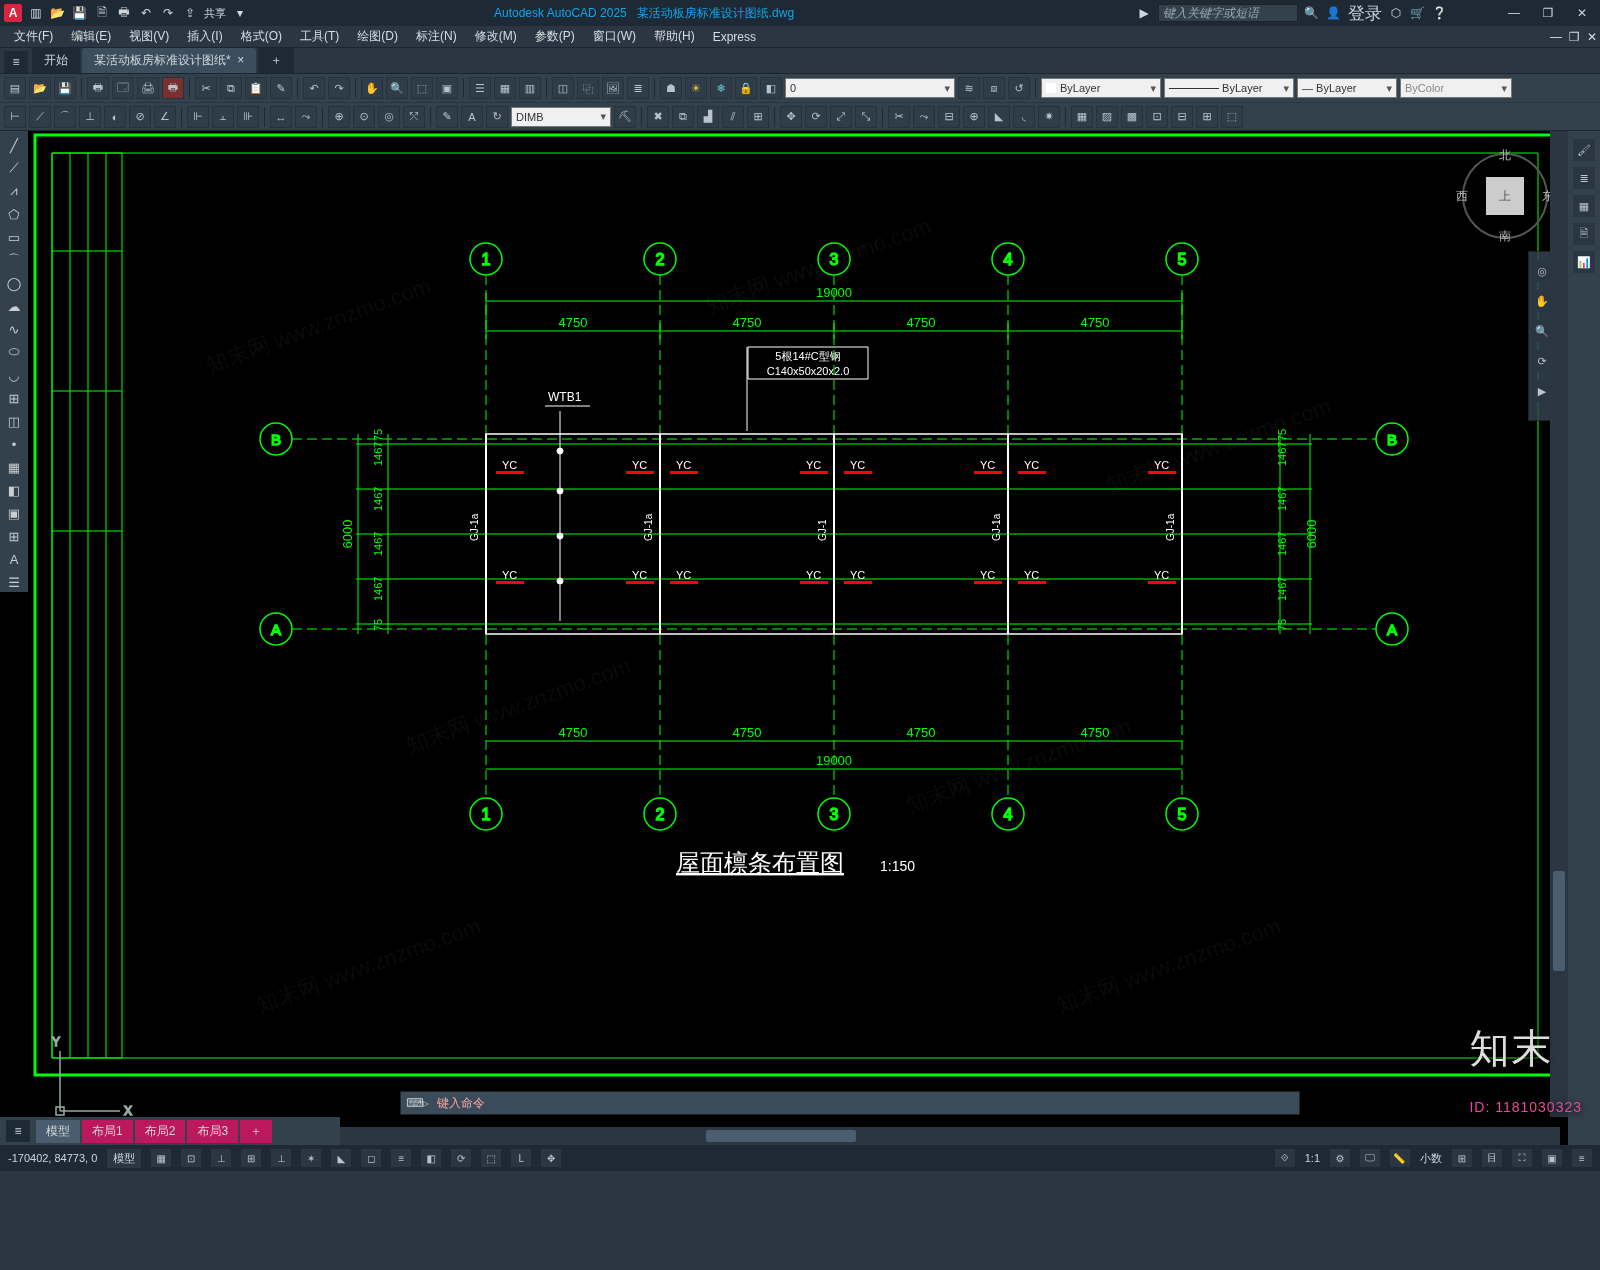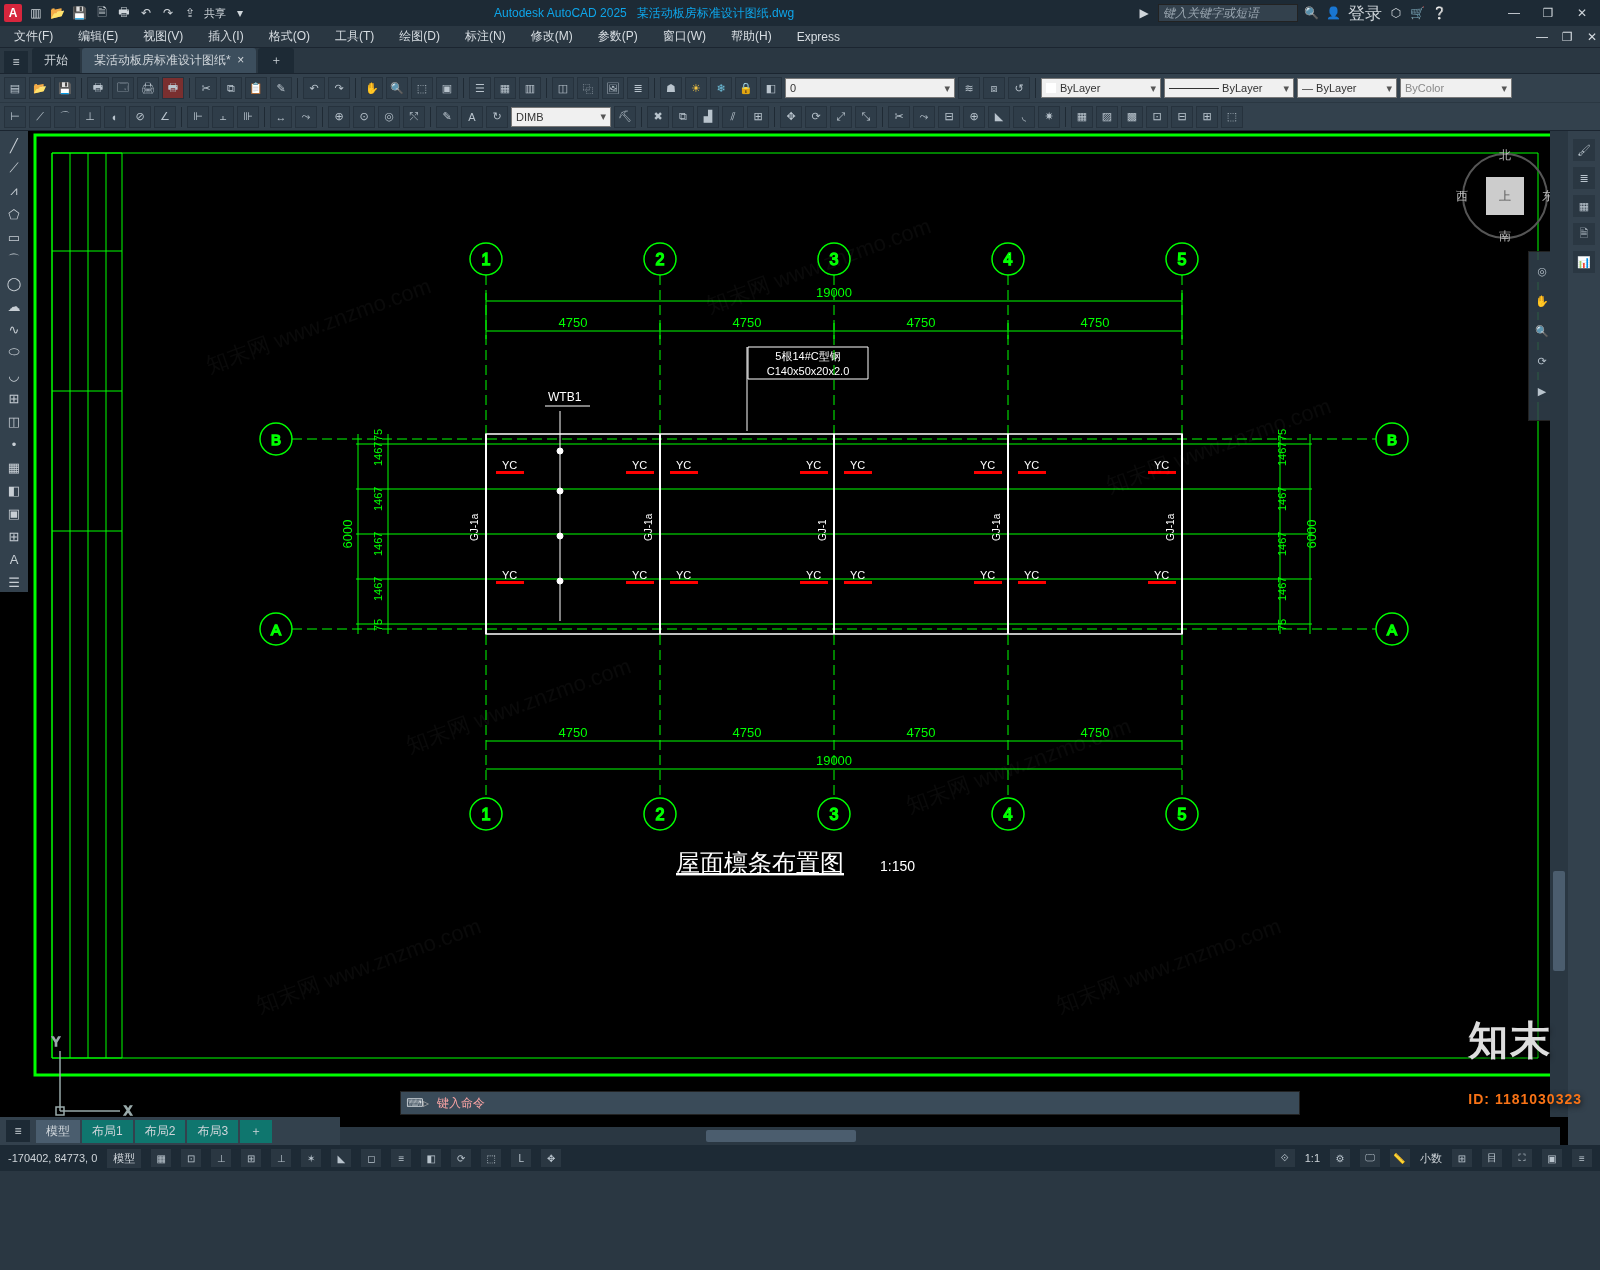--- a/index.html
+++ b/index.html
@@ -4,21 +4,21 @@
 <style>
   *{box-sizing:border-box;margin:0;padding:0;font-family:"Microsoft YaHei",Arial,sans-serif;user-select:none}
   body{width:1600px;height:1270px;background:#2a3742;overflow:hidden;color:#cfd5da;font-size:12px}
   .titlebar{height:26px;background:#1d2a35;display:flex;align-items:center;padding:0 4px;gap:6px}
   .titlebar .a-logo{width:18px;height:18px;background:#d7263d;color:#fff;font-weight:bold;display:flex;align-items:center;justify-content:center;border-radius:2px;font-size:12px}
   .tb-ico{width:16px;height:16px;display:inline-flex;align-items:center;justify-content:center;color:#d0d6db;font-size:12px}
   .titlebar .title{flex:0 0 auto;margin-left:240px;color:#0ea5e9;font-size:12px}
   .titlebar .spacer{flex:1}
   .searchbox{width:140px;height:18px;background:#33414d;border:1px solid #222;display:flex;align-items:center;padding:0 4px;color:#9aa6b0;font-style:italic}
   .winbtn{width:28px;height:20px;display:flex;align-items:center;justify-content:center;color:#cfd5da}
-  .menubar{height:22px;background:#2a3742;display:flex;align-items:center;padding-left:6px;gap:9px;border-bottom:1px solid #1b2530}
+  .menubar{height:22px;background:#2a3742;display:flex;align-items:center;padding-left:6px;gap:2px;border-bottom:1px solid #1b2530}
   .menubar span{padding:2px 8px;color:#d7dde2;font-size:12px}
   .tabbar{height:26px;background:#2a3742;display:flex;align-items:flex-end;padding-left:4px;border-bottom:1px solid #1b2530}
   .hamb{width:24px;height:22px;background:#1d2a35;display:flex;align-items:center;justify-content:center;margin-right:4px}
   .rtab{padding:4px 12px;background:#1d2a35;color:#cfd5da;font-size:12px;margin-right:2px;border-top-left-radius:3px;border-top-right-radius:3px}
   .rtab.active{background:#3c4e5d}
   .ribbon{background:#33414d;border-bottom:1px solid #1b2530}
   .ribbon-row{height:28px;display:flex;align-items:center;padding:2px 4px;gap:3px}
   .ribbon-row.second{border-top:1px solid #2a3742}
   .rb{width:22px;height:22px;display:flex;align-items:center;justify-content:center;background:#2f3d49;color:#b9c4cd;font-size:11px;border:1px solid #26323d}
   .sep{width:1px;height:20px;background:#1f2a34;margin:0 2px}
@@ -35,28 +35,28 @@
   .viewcube .ring{position:absolute;width:86px;height:86px;border:2px solid #555;border-radius:50%}
   .viewcube .cube{width:38px;height:38px;background:#ccc;color:#555;display:flex;align-items:center;justify-content:center;font-size:12px;box-shadow:0 2px 6px rgba(0,0,0,.6)}
   .viewcube .dir{position:absolute;color:#bbb;font-size:12px}
   .viewcube .n{top:-4px}.viewcube .s{bottom:-4px}.viewcube .w{left:-4px}.viewcube .e{right:-4px}
   .navbar-wrap{position:absolute;right:44px;top:120px;width:28px;height:170px;background:rgba(51,65,77,.85);border:1px solid #222;display:flex;flex-direction:column;align-items:center;gap:8px;padding-top:8px}
   .cmdzone{position:absolute;left:400px;right:300px;bottom:30px}
   .cmdhist{color:#6b7b89;font-size:11px;line-height:14px;padding:2px 6px;white-space:pre}
   .cmdline{height:24px;background:#3a4b59;border:1px solid #222;display:flex;align-items:center;padding:0 6px;color:#9aa;font-size:12px}
   .cmdline .caret{color:#aaa;margin-right:8px}
   .bottomtabs{position:absolute;left:0;bottom:0;height:28px;background:#33414d;display:flex;align-items:center;padding-left:6px;gap:2px;width:340px}
-  .btab{padding:3px 10px;background:#0f766e;color:#cfd5da;font-size:12px}
+  .btab{padding:3px 10px;background:#be185d;color:#cfd5da;font-size:12px}
   .btab.active{background:#4a5d6e}
   .status{height:26px;background:#1d2a35;display:flex;align-items:center;padding:0 8px;gap:10px;color:#cfd5da;font-size:11px}
   .status .sp{flex:1}
   .sb-ico{width:20px;height:18px;display:flex;align-items:center;justify-content:center;background:#2a3742;color:#b9c4cd;font-size:10px}
   .watermark{position:absolute;color:rgba(200,200,200,.05);font-size:22px;transform:rotate(-20deg);pointer-events:none}
-  .brand{position:absolute;right:18px;bottom:32px;color:#ddd;font-size:40px;font-weight:700;letter-spacing:2px;text-shadow:0 2px 6px #000}
-  .brand .sub{font-size:14px;letter-spacing:1px;color:#f97316}
+  .brand{position:absolute;right:18px;bottom:24px;color:#ddd;font-size:40px;font-weight:400;letter-spacing:2px;text-shadow:0 2px 6px #000}
+  .brand .sub{font-size:14px;letter-spacing:1px;color:#ec4899}
   .hscroll{position:absolute;left:340px;right:40px;bottom:0;height:18px;background:#2a3742}
   .hscroll .thumb{position:absolute;left:30%;width:150px;top:3px;bottom:3px;background:#4b5d6e;border-radius:2px}
   .vscroll{position:absolute;right:32px;top:0;bottom:28px;width:18px;background:#2a3742}
   .vscroll .thumb{position:absolute;top:75%;height:100px;left:3px;right:3px;background:#4b5d6e;border-radius:2px}
 </style>
 </head>
 <body>
 
 <div class="titlebar">
   <div class="a-logo">A</div>

